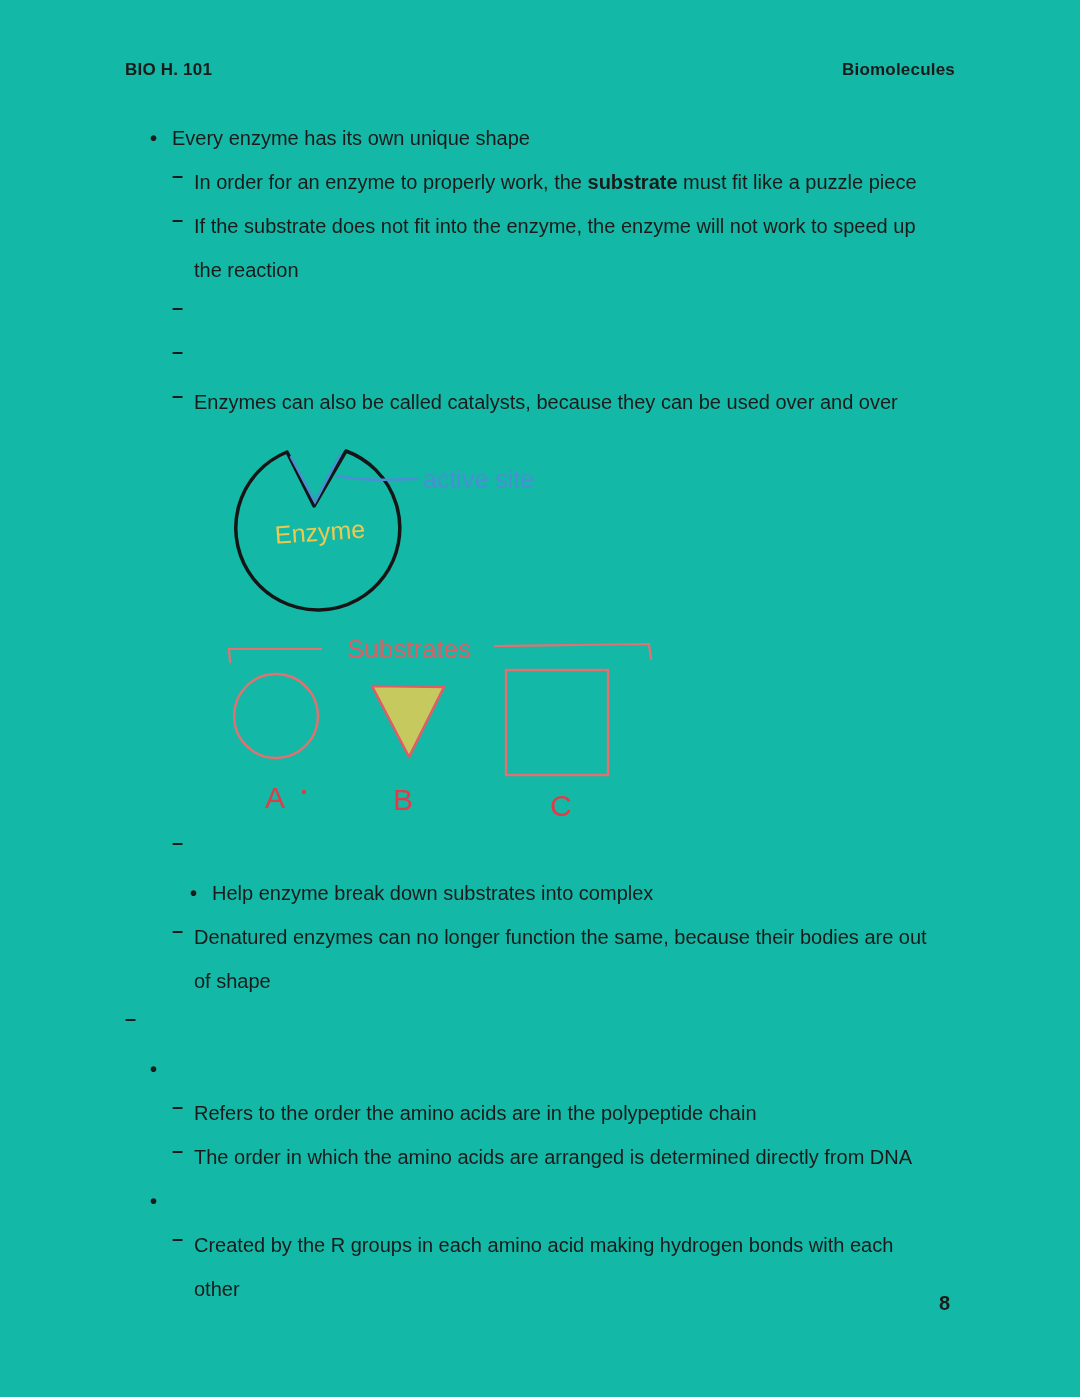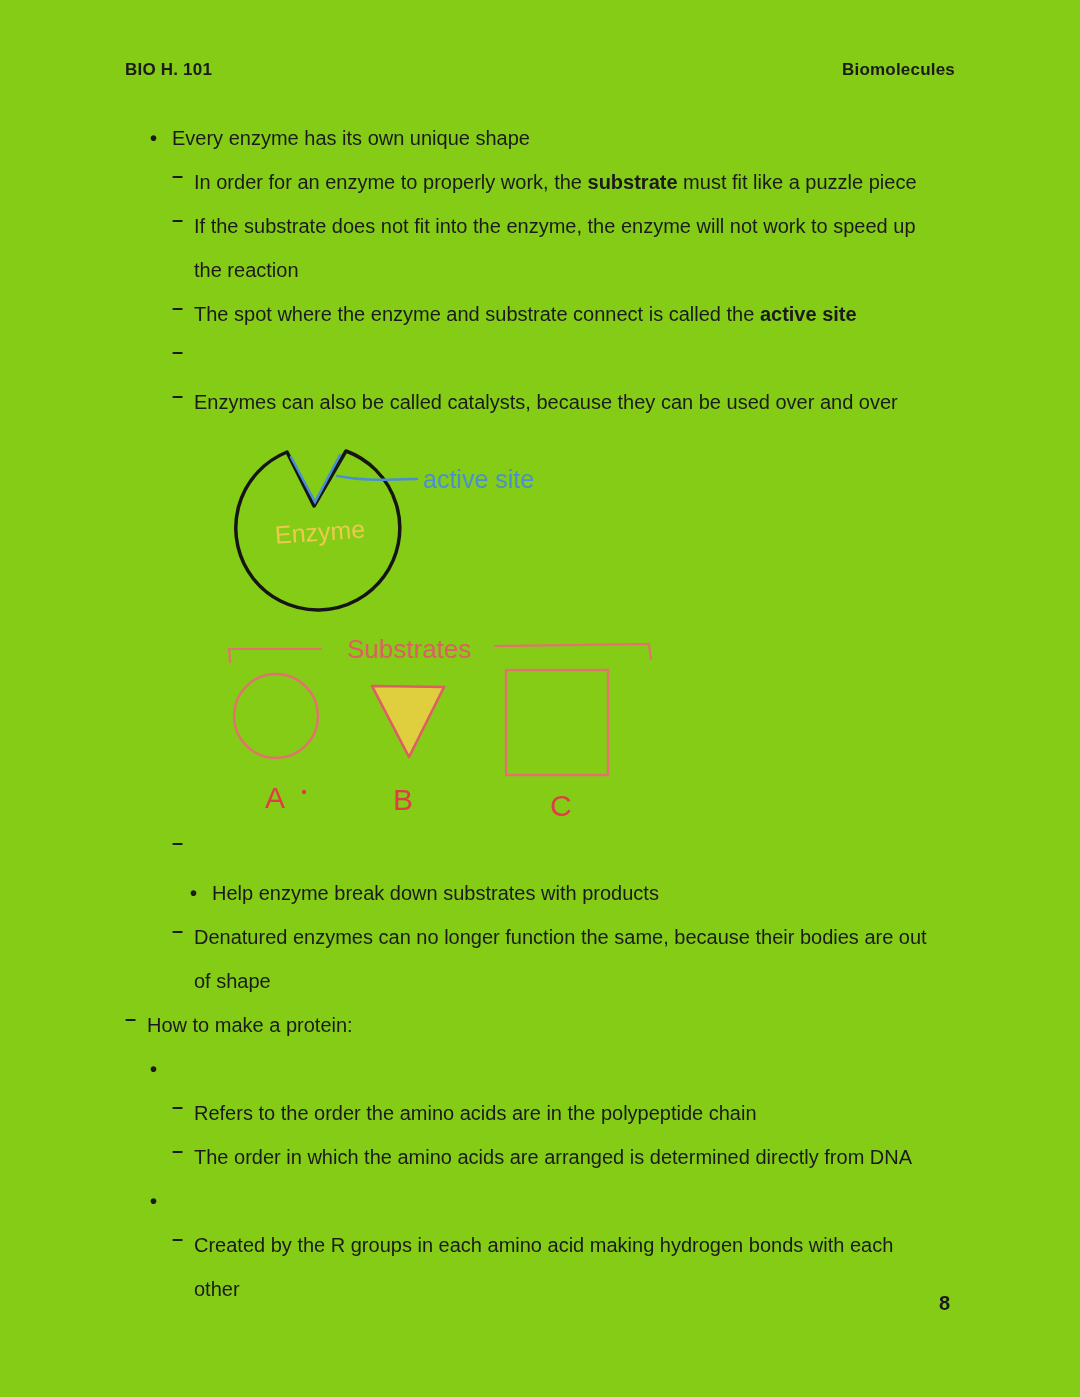--- a/index.html
+++ b/index.html
@@ -5,21 +5,21 @@
   html, body {
     margin: 0;
     padding: 0;
     background: #e9e9e9;
   }
   .page {
     position: relative;
     width: 1080px;
     height: 1397px;
     margin: 0 auto;
-    background: #84cc16;
+    background: #14b8a6;
     font-family: "Liberation Sans", sans-serif;
     color: #1b1b1b;
     overflow: hidden;
   }
   .header {
     position: absolute;
     top: 60px;
     left: 125px;
     right: 125px;
     display: flex;
@@ -91,21 +91,20 @@
         <div class="note-item level-2">
           <span class="marker dash">–</span>
           <span class="note-text"><span>In order for an enzyme to properly work, the </span><b>substrate</b><span> must fit like a puzzle piece</span></span>
         </div>
         <div class="note-item level-2">
           <span class="marker dash">–</span>
           <span class="note-text"><span>If the substrate does not fit into the enzyme, the enzyme will not work to speed up the reaction</span></span>
         </div>
         <div class="note-item level-2">
           <span class="marker dash">–</span>
-          <span class="note-text"><span>The spot where the enzyme and substrate connect is called the </span><b>active site</b></span>
         </div>
         <div class="note-item level-2">
           <span class="marker dash">–</span>
         </div>
         <div class="note-item level-2">
           <span class="marker dash">–</span>
           <span class="note-text"><span>Enzymes can also be called catalysts, because they can be used over and over</span></span>
         </div>
       </div>
 
@@ -135,29 +134,28 @@
         <text x="345" y="376" class="hand-red-letter">C</text>
       </svg>
     </div>
 
     <div id="notes-bottom">
         <div class="note-item level-2">
           <span class="marker dash">–</span>
         </div>
         <div class="note-item level-3">
           <span class="marker dot">•</span>
-          <span class="note-text"><span>Help enzyme break down substrates with products</span></span>
+          <span class="note-text"><span>Help enzyme break down substrates into complex</span></span>
         </div>
         <div class="note-item level-2">
           <span class="marker dash">–</span>
           <span class="note-text"><span>Denatured enzymes can no longer function the same, because their bodies are out of shape</span></span>
         </div>
         <div class="note-item level-0">
           <span class="marker dash">–</span>
-          <span class="note-text"><span>How to make a protein:</span></span>
         </div>
         <div class="note-item level-1">
           <span class="marker dot">•</span>
         </div>
         <div class="note-item level-2">
           <span class="marker dash">–</span>
           <span class="note-text"><span>Refers to the order the amino acids are in the polypeptide chain</span></span>
         </div>
         <div class="note-item level-2">
           <span class="marker dash">–</span>

